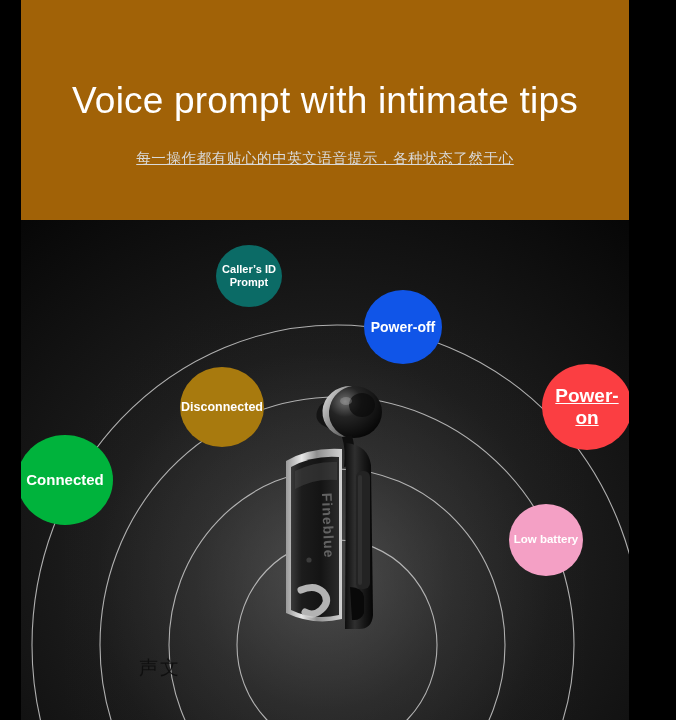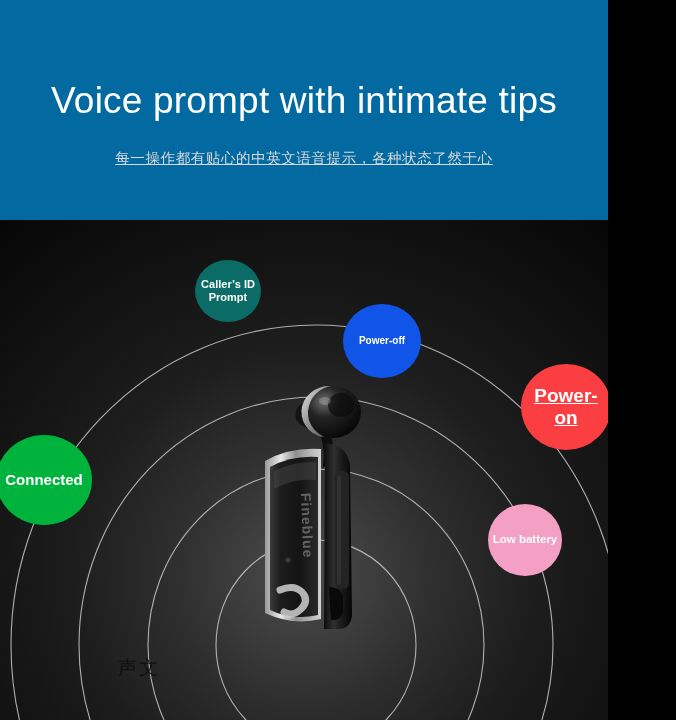--- a/index.html
+++ b/index.html
@@ -10,22 +10,23 @@
     font-family:"Liberation Sans","DejaVu Sans",sans-serif;
     overflow:hidden;
     position:relative;
     color:#fff;
   }
 
   
   #promo-stage{
     position:absolute; inset:0;
     width:608px; height:720px;
-    background:#0369a1;
+    background:#a16207;
     overflow:hidden;
+    margin-left:21px;
   }
 
   
   .glow{
     position:absolute;
     left:50%; top:600px;
     width:900px; height:760px;
     transform:translate(-50%,-50%);
     background:radial-gradient(ellipse at 50% 45%,
         #3b3b3b 0%, #2e2e2e 14%, #232323 28%,
@@ -97,22 +98,22 @@
     color:#fff;
     font-weight:700;
     line-height:1.18;
     z-index:30;
     user-select:none;
   }
   .bubble span{ display:block; padding:0 4px; }
 
   .b-connected{   left:-4px;  top:435px; width:96px;  height:90px;  font-size:15px; }
   .b-disconnected{left:159px; top:367px; width:84px;  height:80px;  font-size:12.5px; }
-  .b-caller{      left:195px; top:260px; width:66px;  height:62px;  font-size:11px; }
-  .b-poweroff{    left:343px; top:304px; width:78px;  height:74px;  font-size:10px;text-align:center; }
+  .b-caller{      left:195px; top:245px; width:66px;  height:62px;  font-size:11px; }
+  .b-poweroff{    left:343px; top:290px; width:78px;  height:74px;  font-size:14px;text-align:center; }
   .b-poweron{     left:521px; top:364px; width:90px;  height:86px;  font-size:19px;text-decoration:underline; }
   .b-lowbattery{  left:488px; top:504px; width:74px;  height:72px;  font-size:11.5px; }
 
   
   .watermark{
     position:absolute;
     left:118px; top:655px;
     font-size:19px;
     color:#0c0c0c;
     letter-spacing:2px;
@@ -207,20 +208,23 @@
       <g opacity="0.85">
         <path d="M33 215 q14 -6 22 2 q8 9 -2 18 q-8 7 -16 2" fill="none" stroke="#cfcfcf" stroke-width="7" stroke-linecap="round"></path>
       </g>
     </svg>
   </div>
 
   <div class="bubble b-connected" style="background:#00b33c">
     <span>Connected</span>
   </div>
 
+  <div class="bubble b-disconnected" style="background:#a87a0e">
+    <span>Disconnected</span>
+  </div>
 
   <div class="bubble b-caller" style="background:#0b6b66">
     <span>Caller’s ID<br>Prompt</span>
   </div>
 
   <div class="bubble b-poweroff" style="background:#1055e8">
     <span>Power-off</span>
   </div>
 
   <div class="bubble b-poweron" style="background:#fb3e42">

